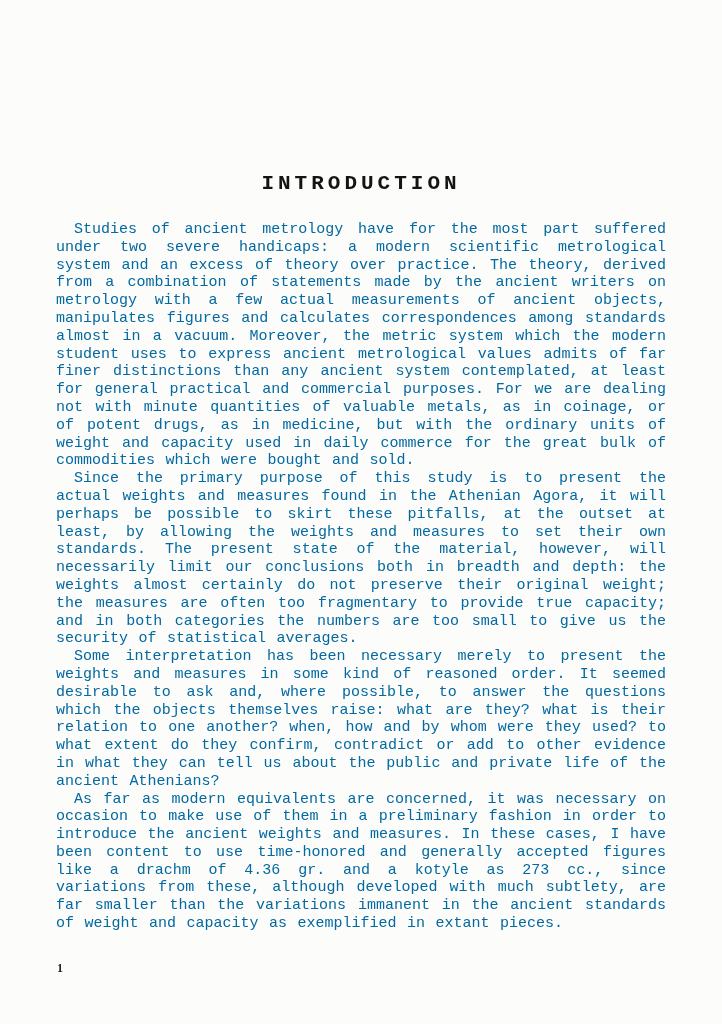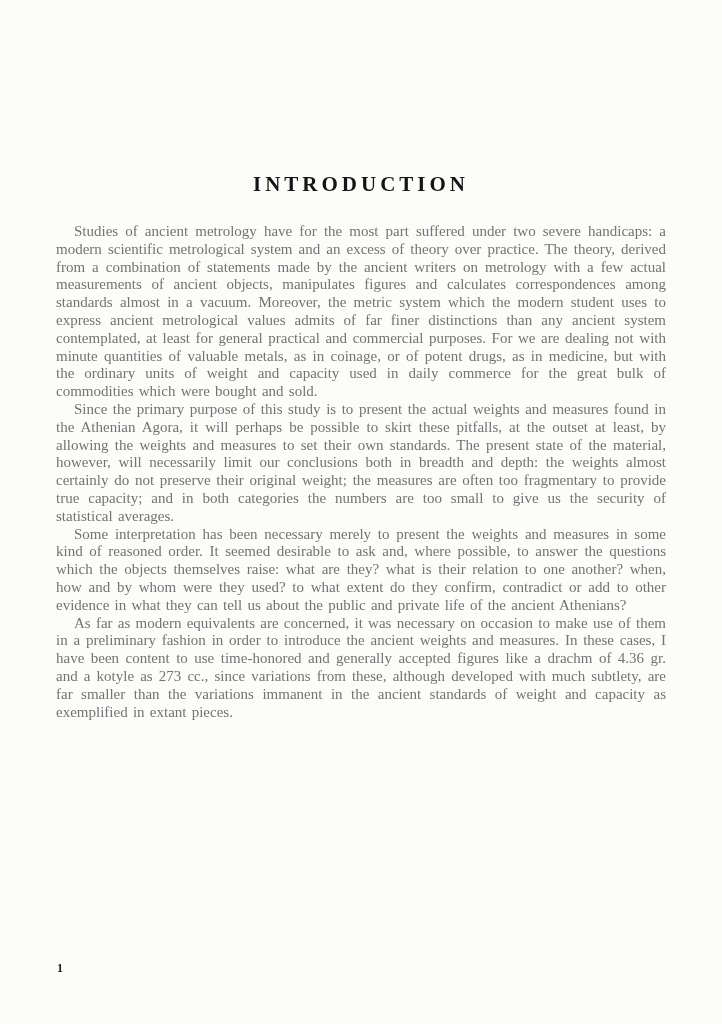--- a/index.html
+++ b/index.html
@@ -16,38 +16,39 @@
     box-shadow: 0 0 4px rgba(0,0,0,0.25);
     overflow: hidden;
     font-family: "Liberation Serif", "DejaVu Serif", serif;
     color: #1b1b1b;
   }
   .content {
     position: absolute;
     left: 56px;
     right: 56px;
     top: 0;
+    font-family: Liberation Mono, monospace;
   }
   .title {
     margin-top: 172px;
     margin-bottom: 26px;
     text-align: center;
     font-size: 21px;
     font-weight: 600;
     letter-spacing: 4px;
     color: #141414;
   }
   .body-text p {
     margin: 0;
     text-indent: 18px;
     text-align: justify;
     font-size: 15px;
     line-height: 17.8px;
     word-spacing: 1.5px;
-    color: #737373;
+    color: #0369a1;
   }
   .page-number {
     position: absolute;
     left: 57px;
     bottom: 48px;
     font-size: 12px;
     font-weight: bold;
     color: #222;
   }
 </style>

